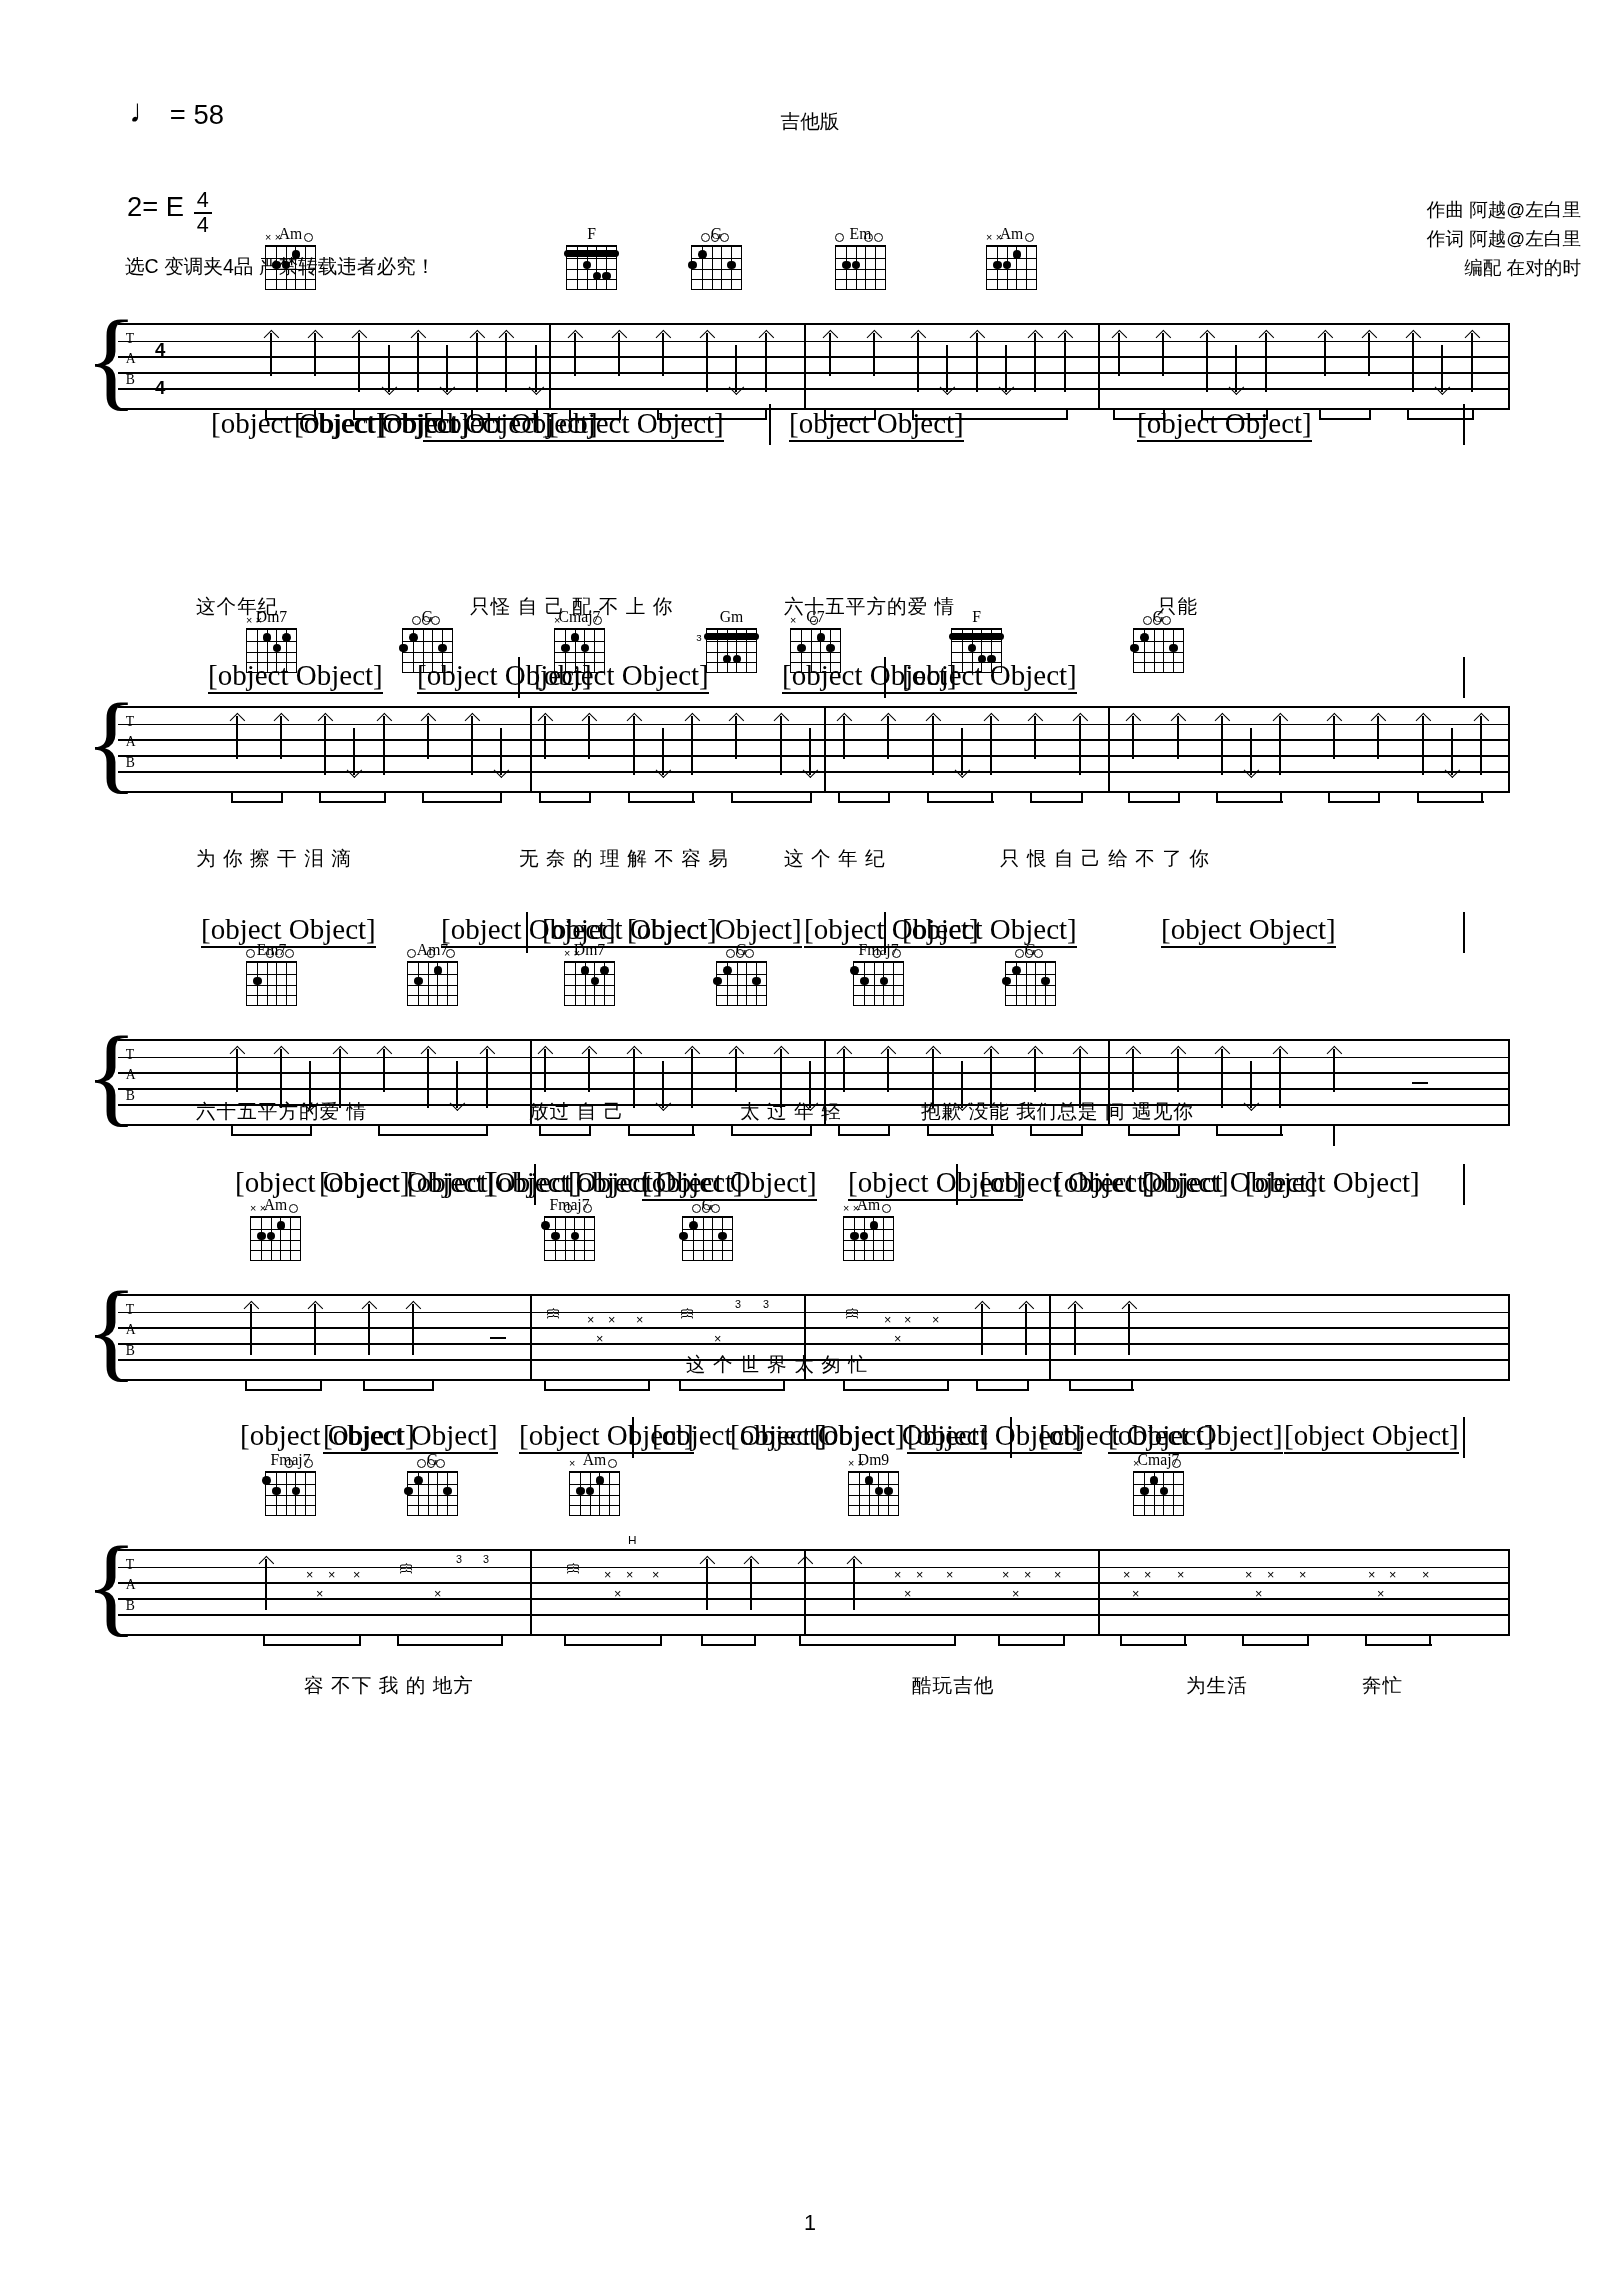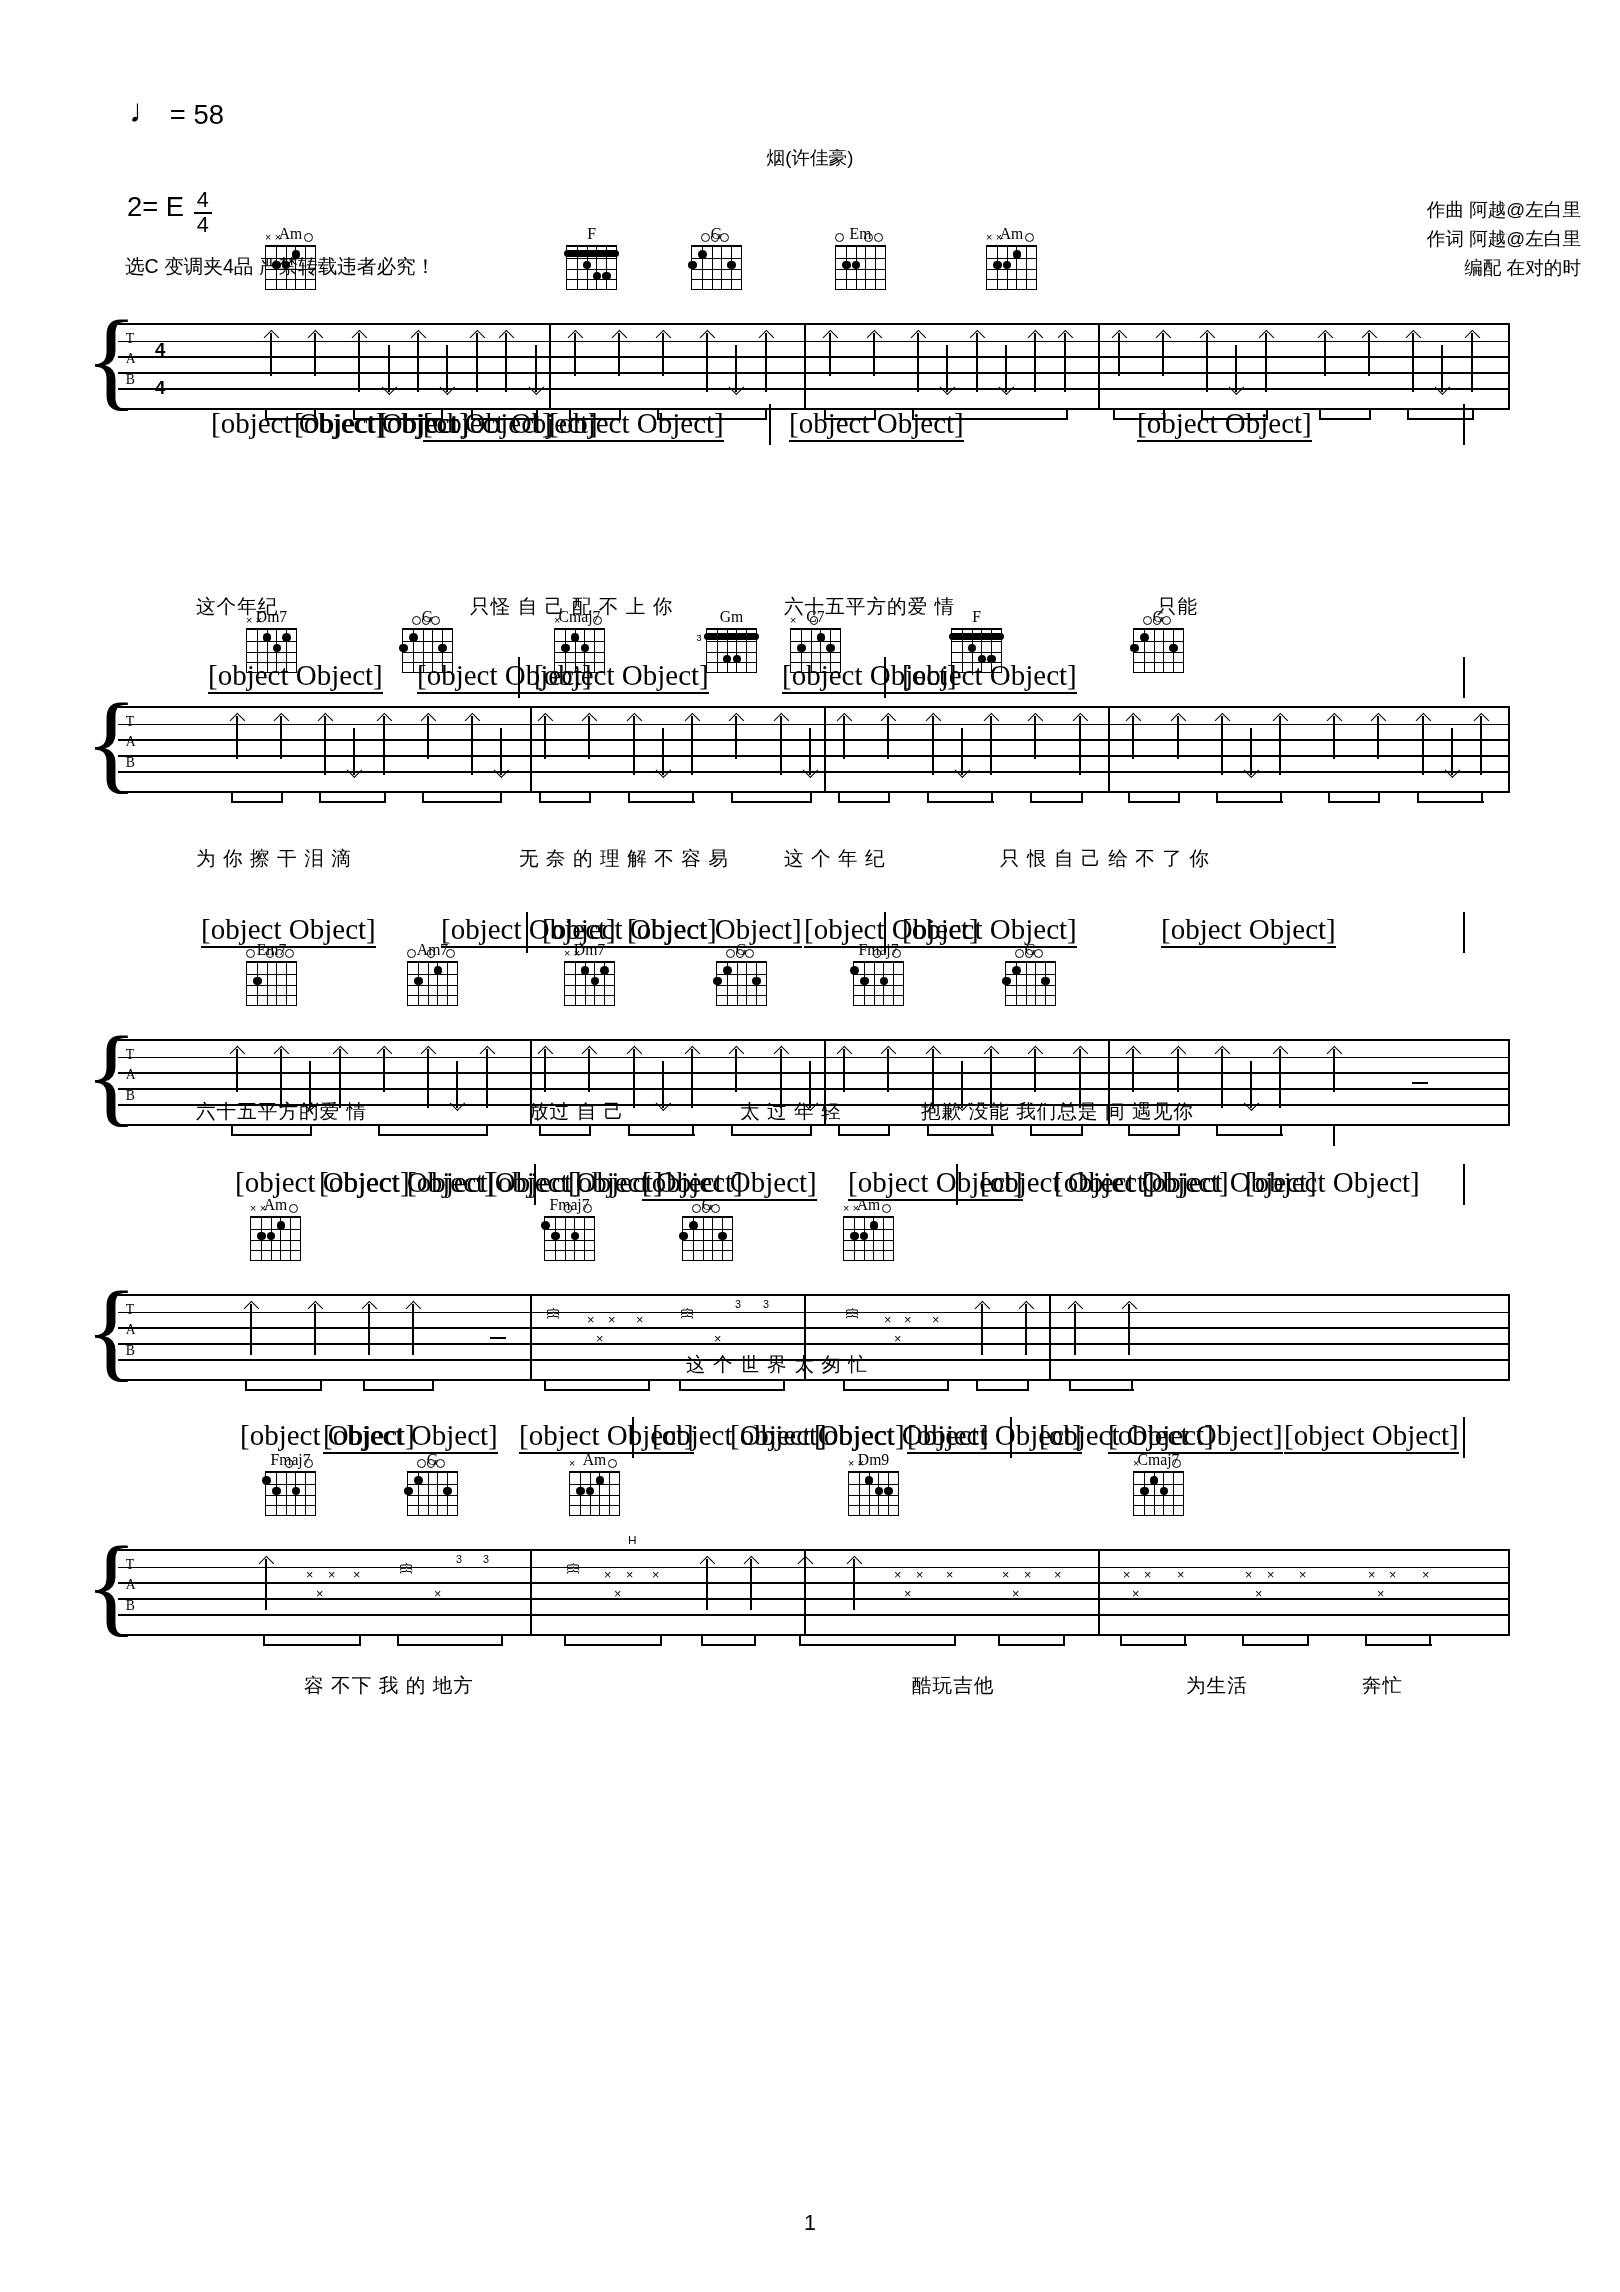--- a/index.html
+++ b/index.html
@@ -64,21 +64,21 @@
   
   .lyric{position:absolute;font-size:19.6px;letter-spacing:1px;white-space:nowrap;}
 
   .pagenum{position:absolute;left:0;right:0;bottom:57px;text-align:center;font-size:21.6px;}
 </style>
 </head>
 <body>
 
 <div class="sheet">
 
-  <div class="artist">烟(许佳豪)</div>
+  <div class="subtitle">吉他版</div>
 
   <div class="tempo">
     <span class="noteglyph">♩</span>
     <span>=</span>
     <span>58</span>
   </div>
 
   <div class="keysig">
     <span>2= E</span>
     <span class="frac">

